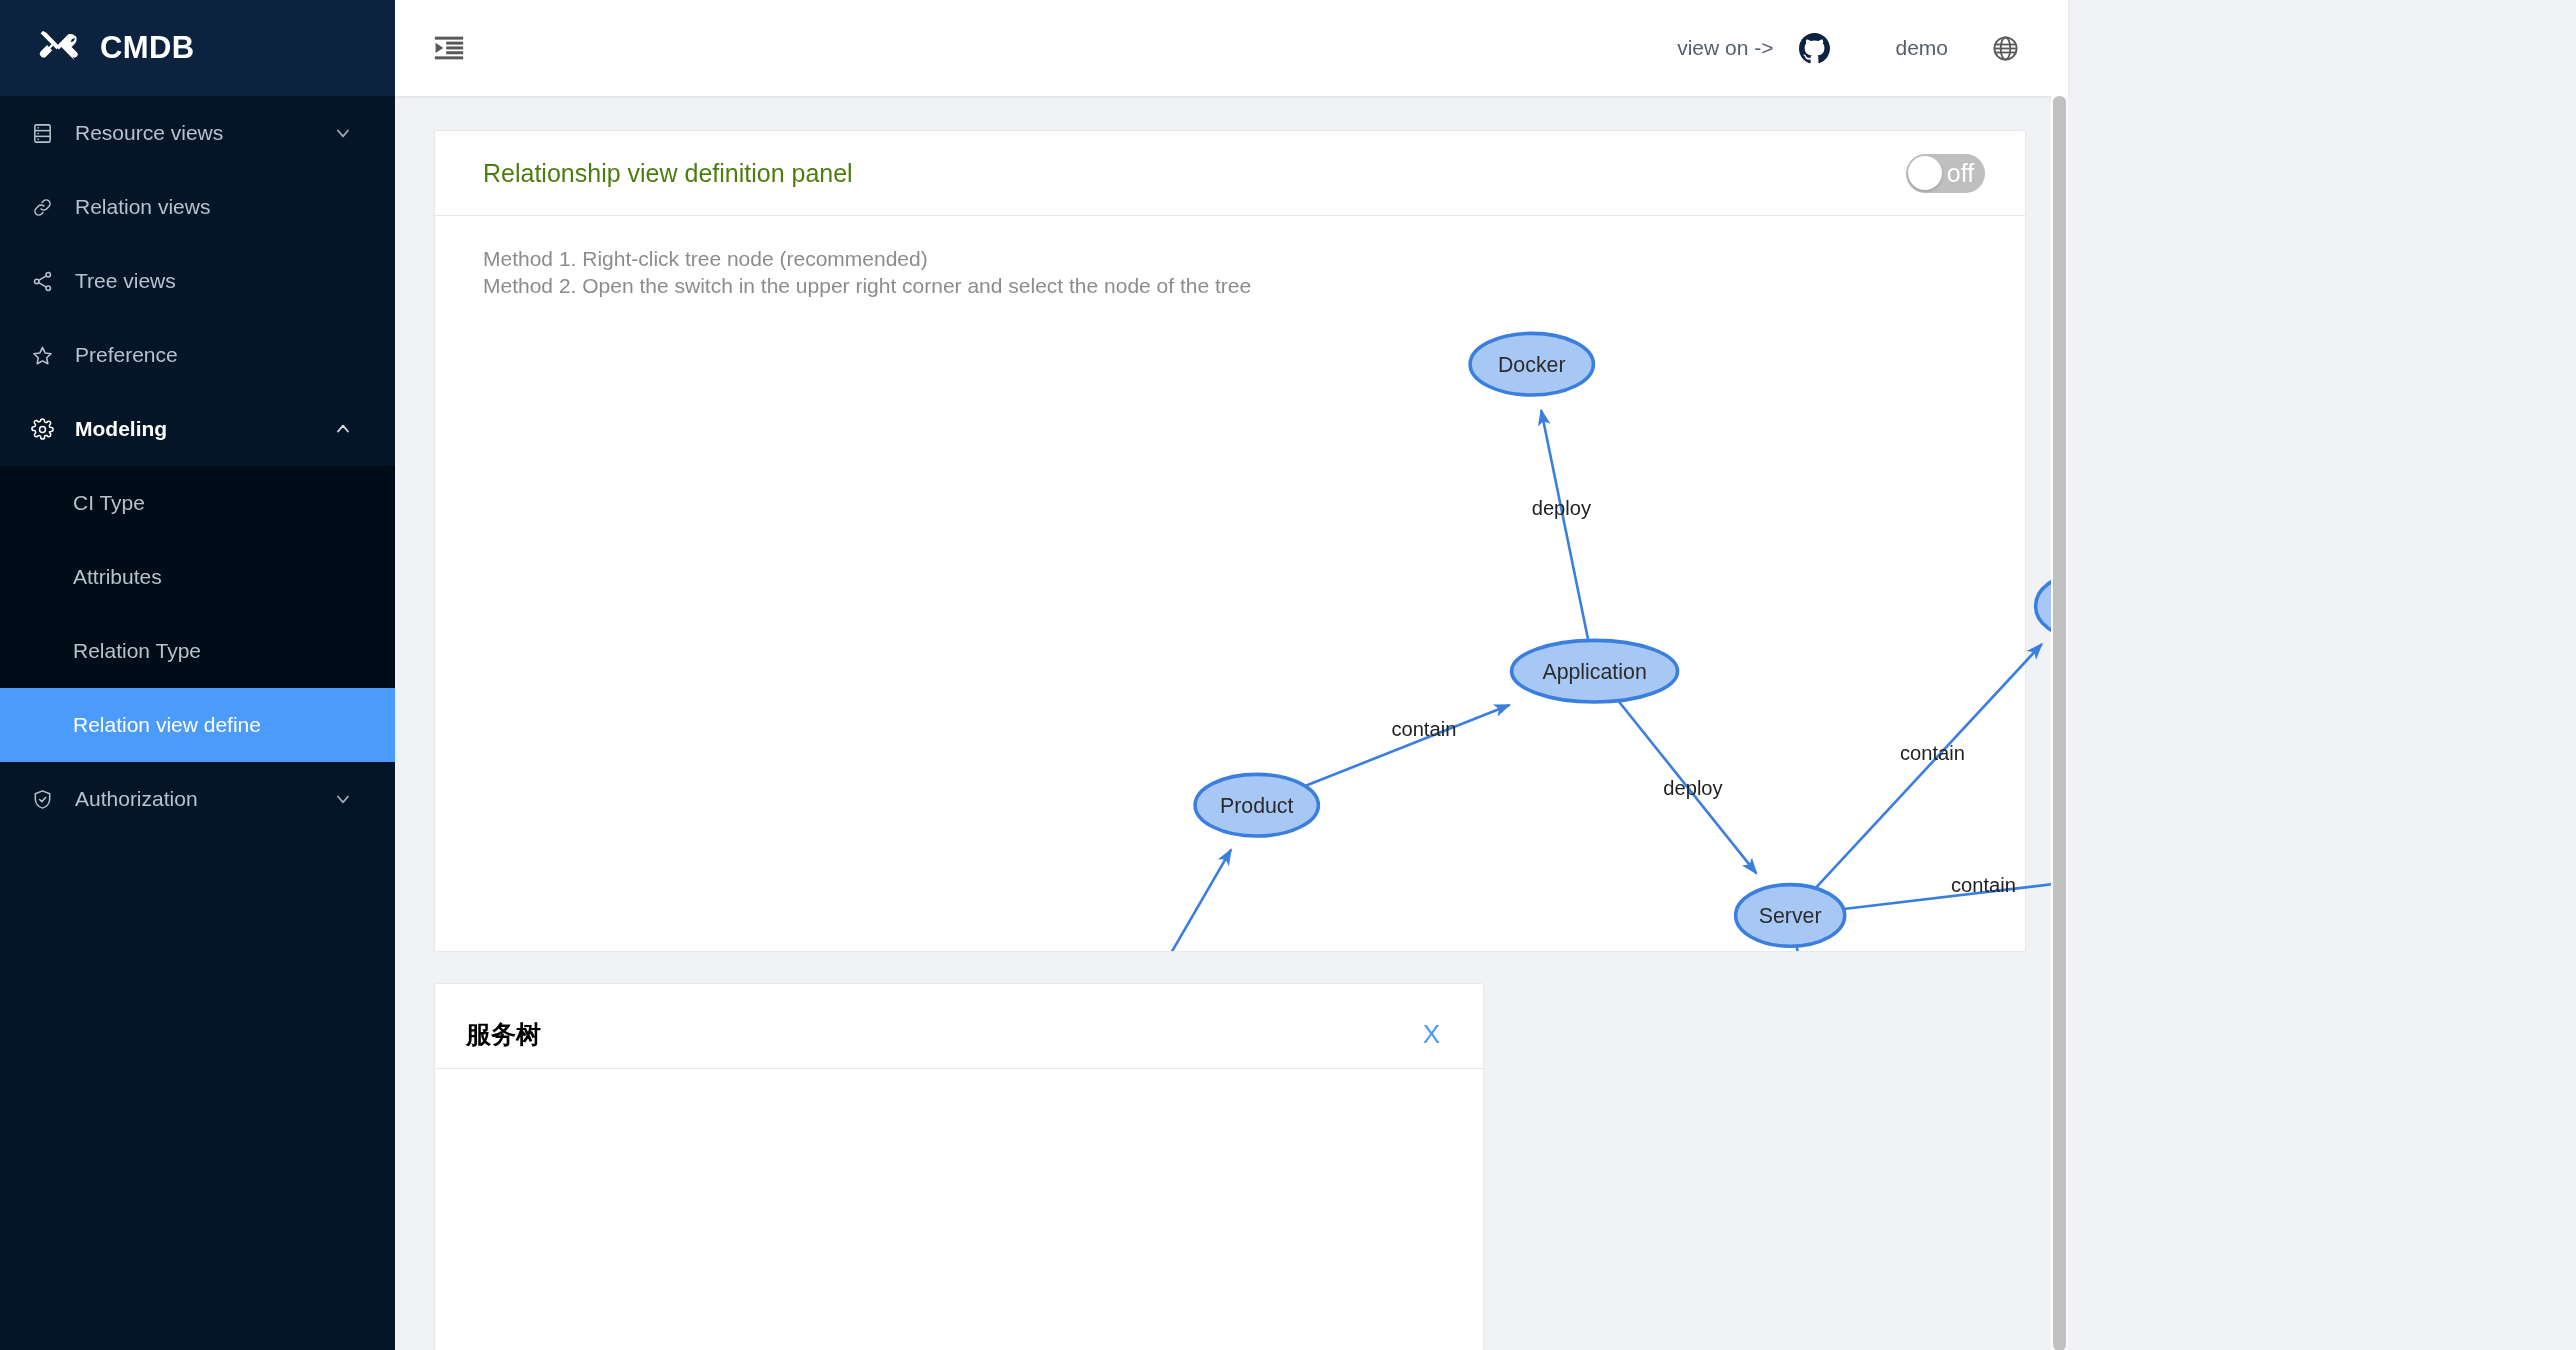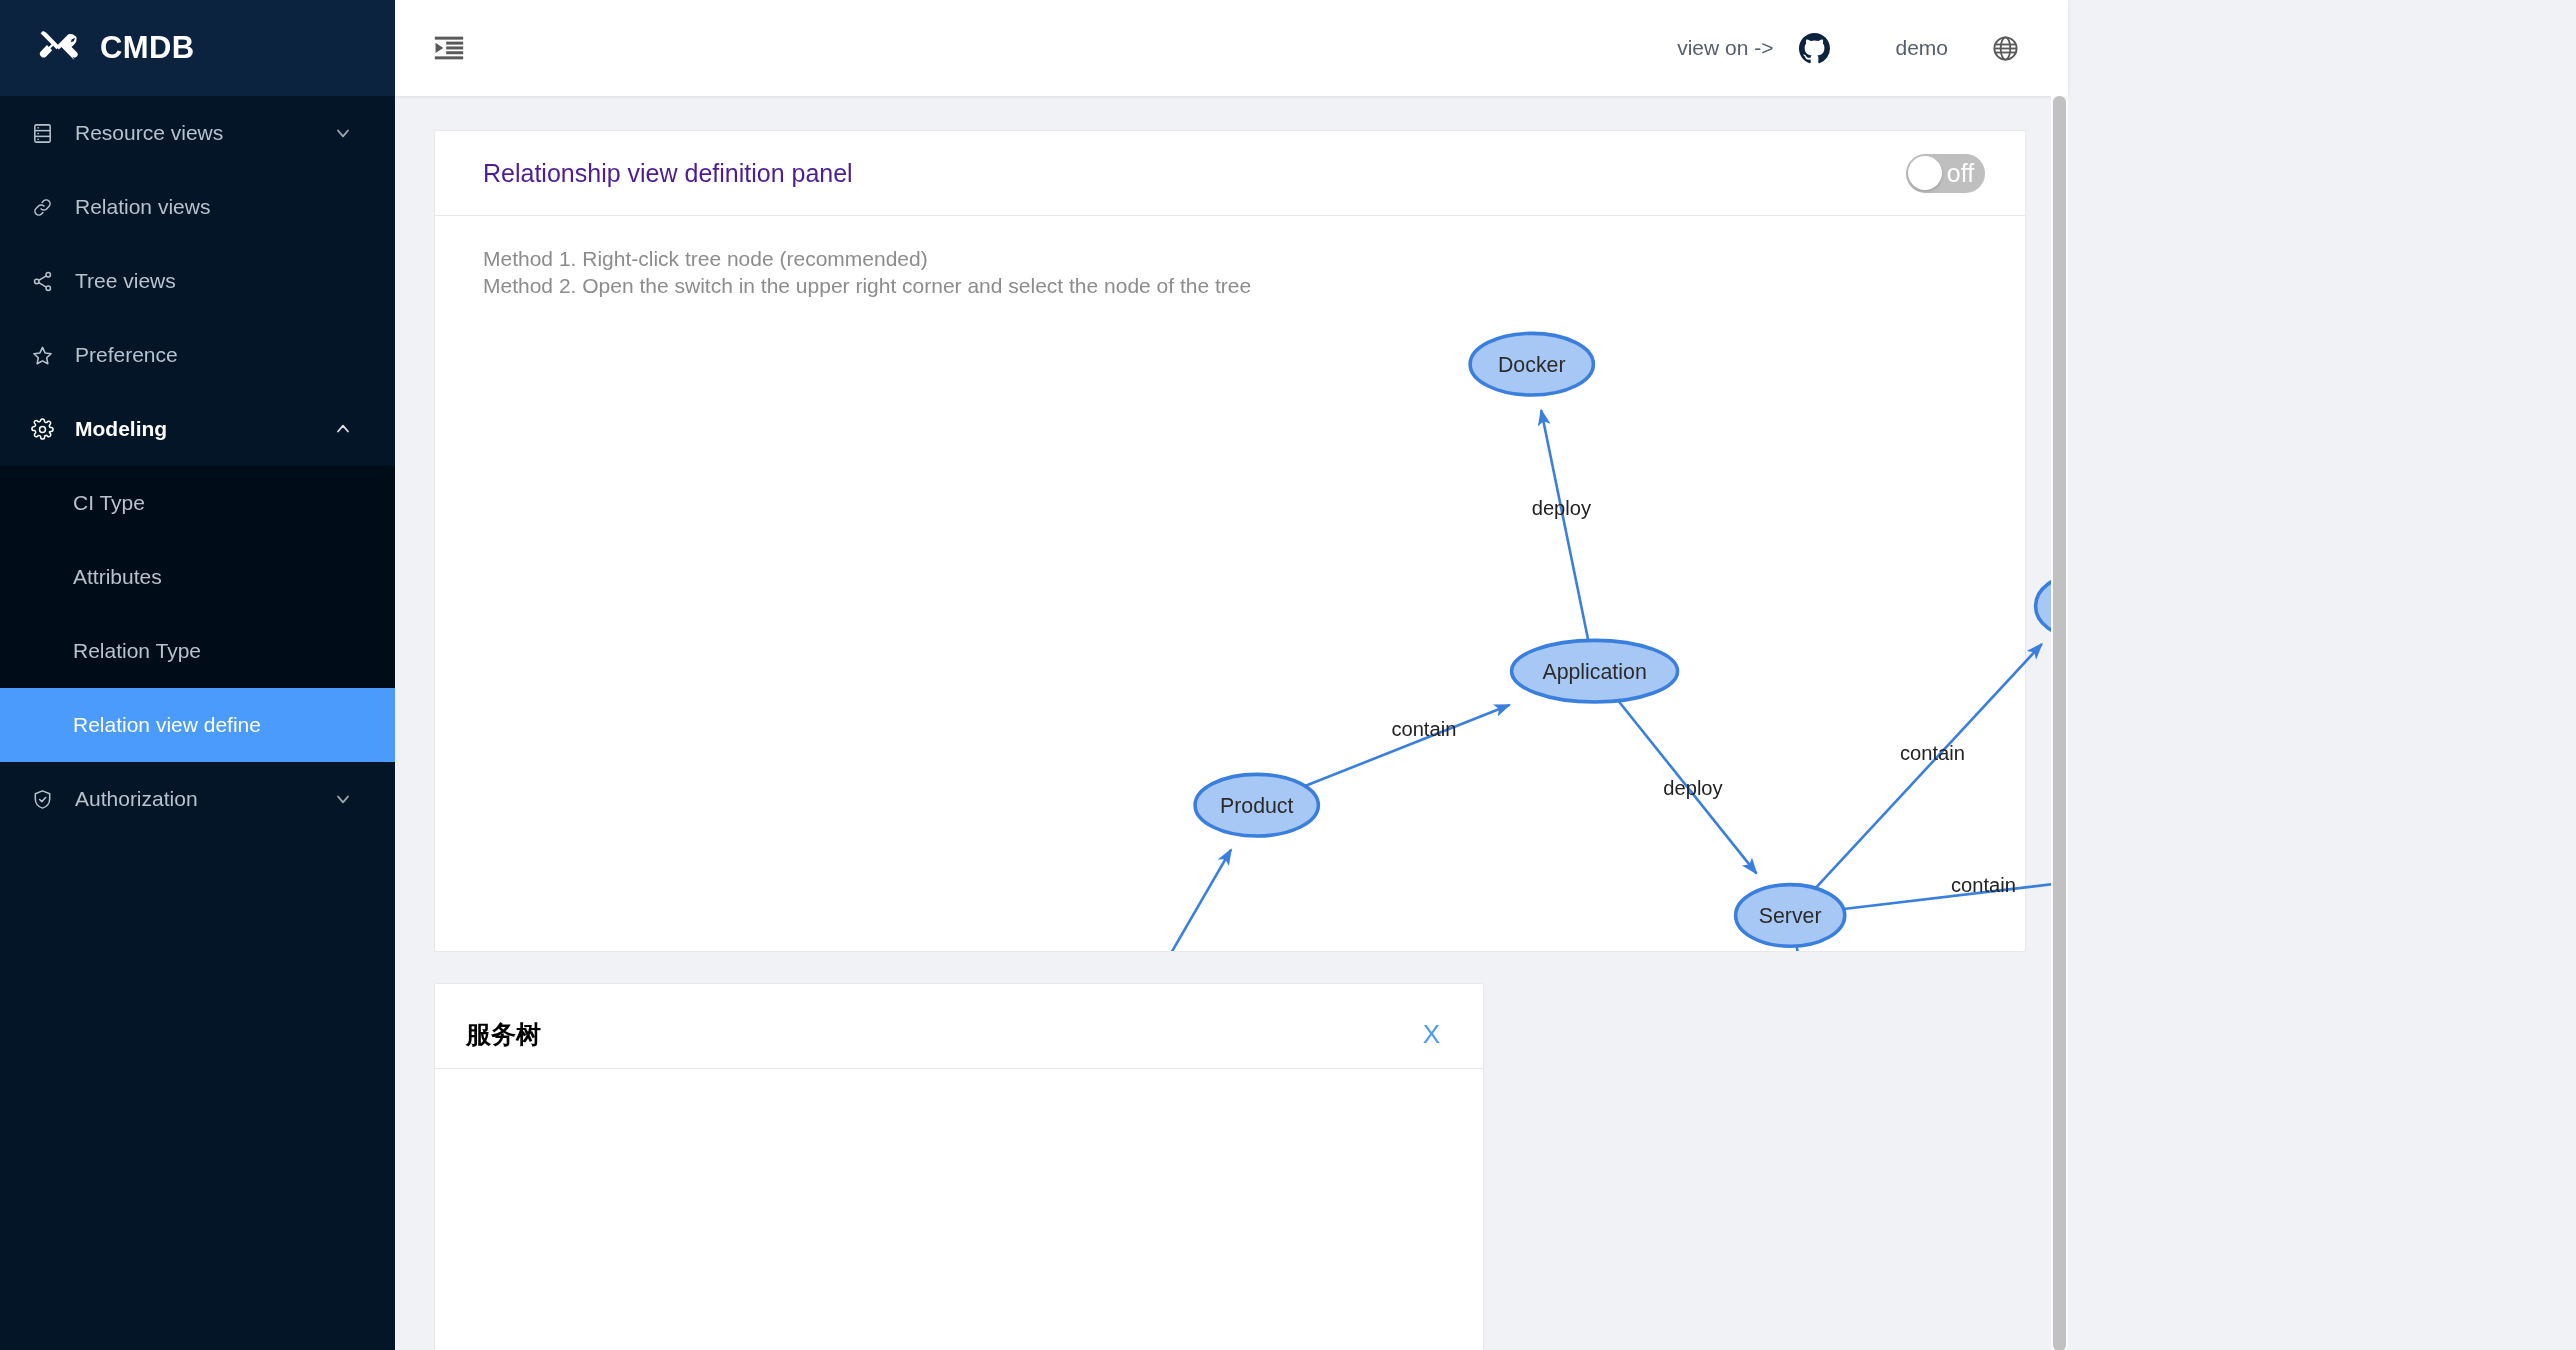--- a/index.html
+++ b/index.html
@@ -107,21 +107,21 @@
   }
 
   #panel-card { height: 822px; display: flex; flex-direction: column; }
   #panel-head {
     height: 85px;
     display: flex; align-items: center;
     padding: 0 40px 0 48px;
     border-bottom: 0.8px solid #e8e8e8;
     flex: 0 0 85px;
   }
-  #panel-title { font-size: 25px; color: #4c1d95; font-weight: normal; }
+  #panel-title { font-size: 25px; color: #4d7c0f; font-weight: normal; }
   #panel-toggle {
     margin-left: auto;
     width: 79px; height: 39px;
     background: #bfbfbf;
     border-radius: 19.3px;
     position: relative;
     cursor: pointer;
     display: flex; align-items: center;
   }
   #panel-toggle .knob {

